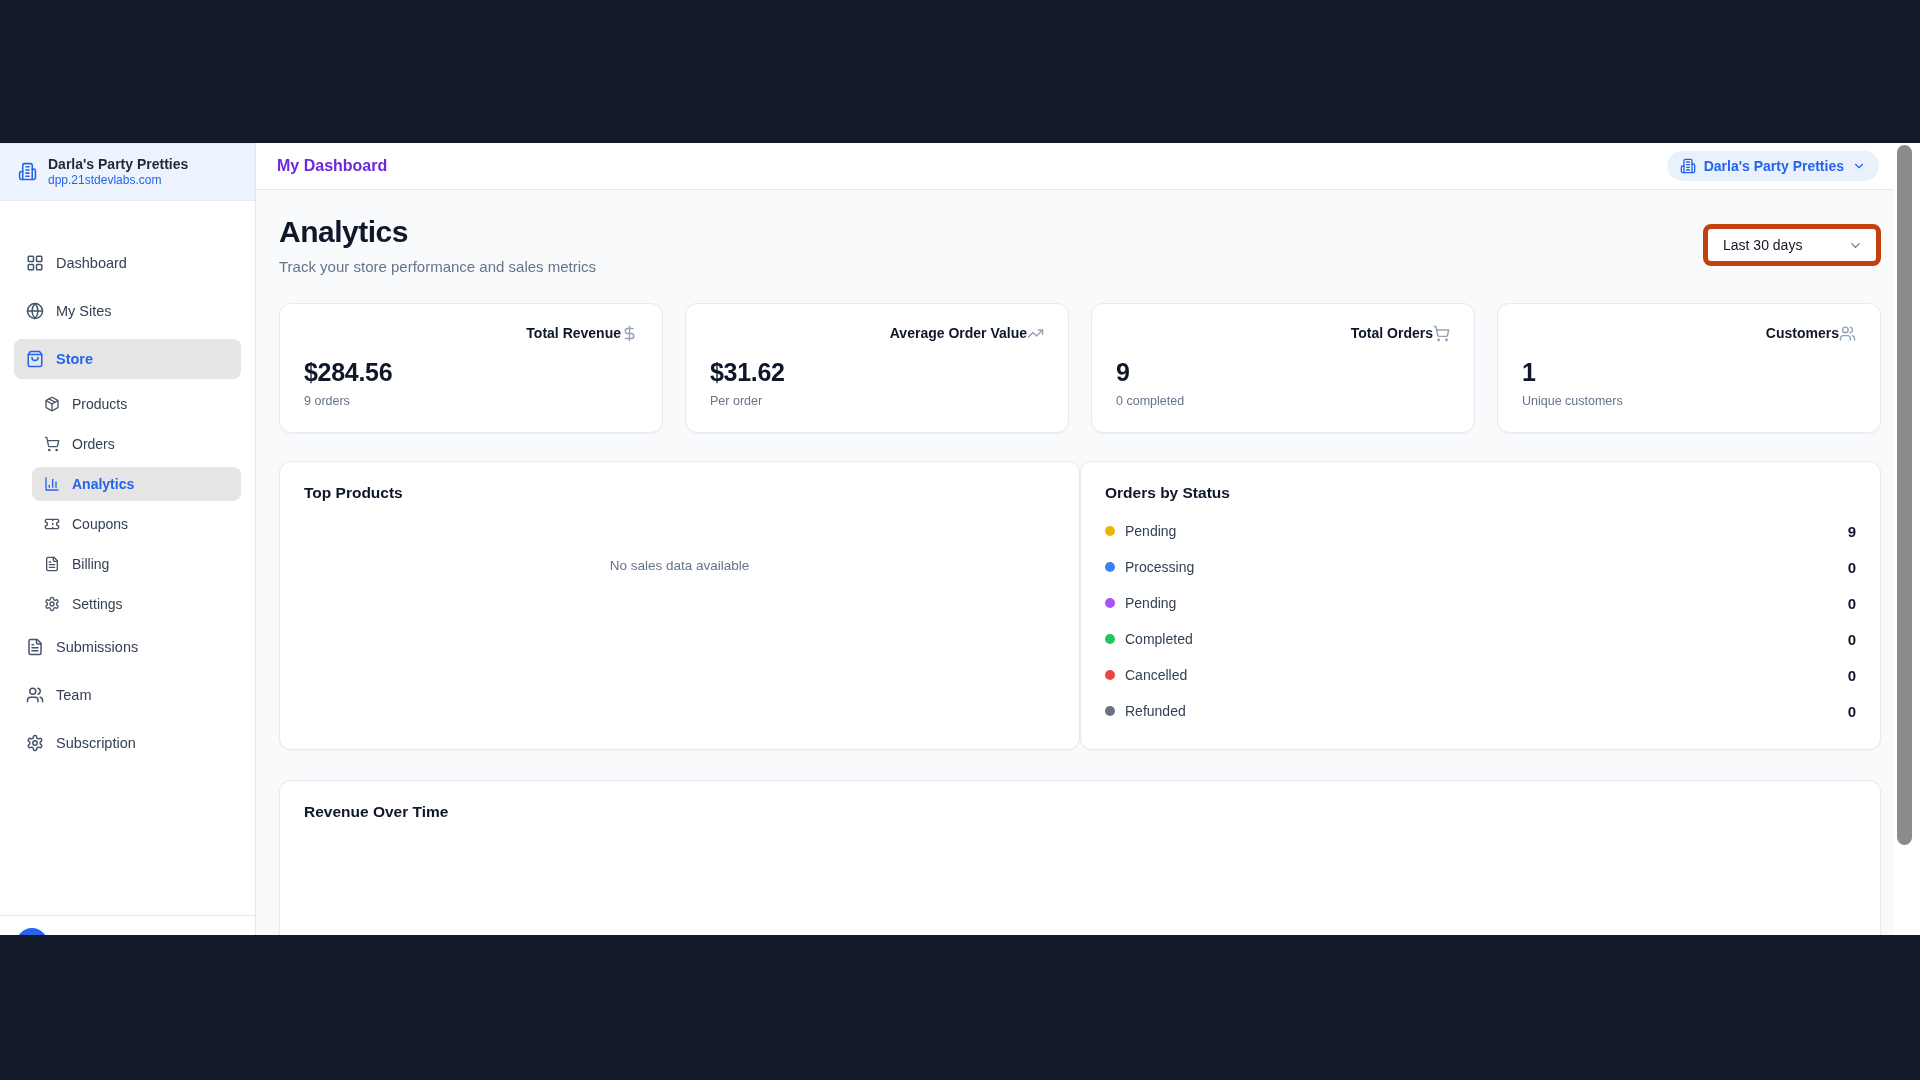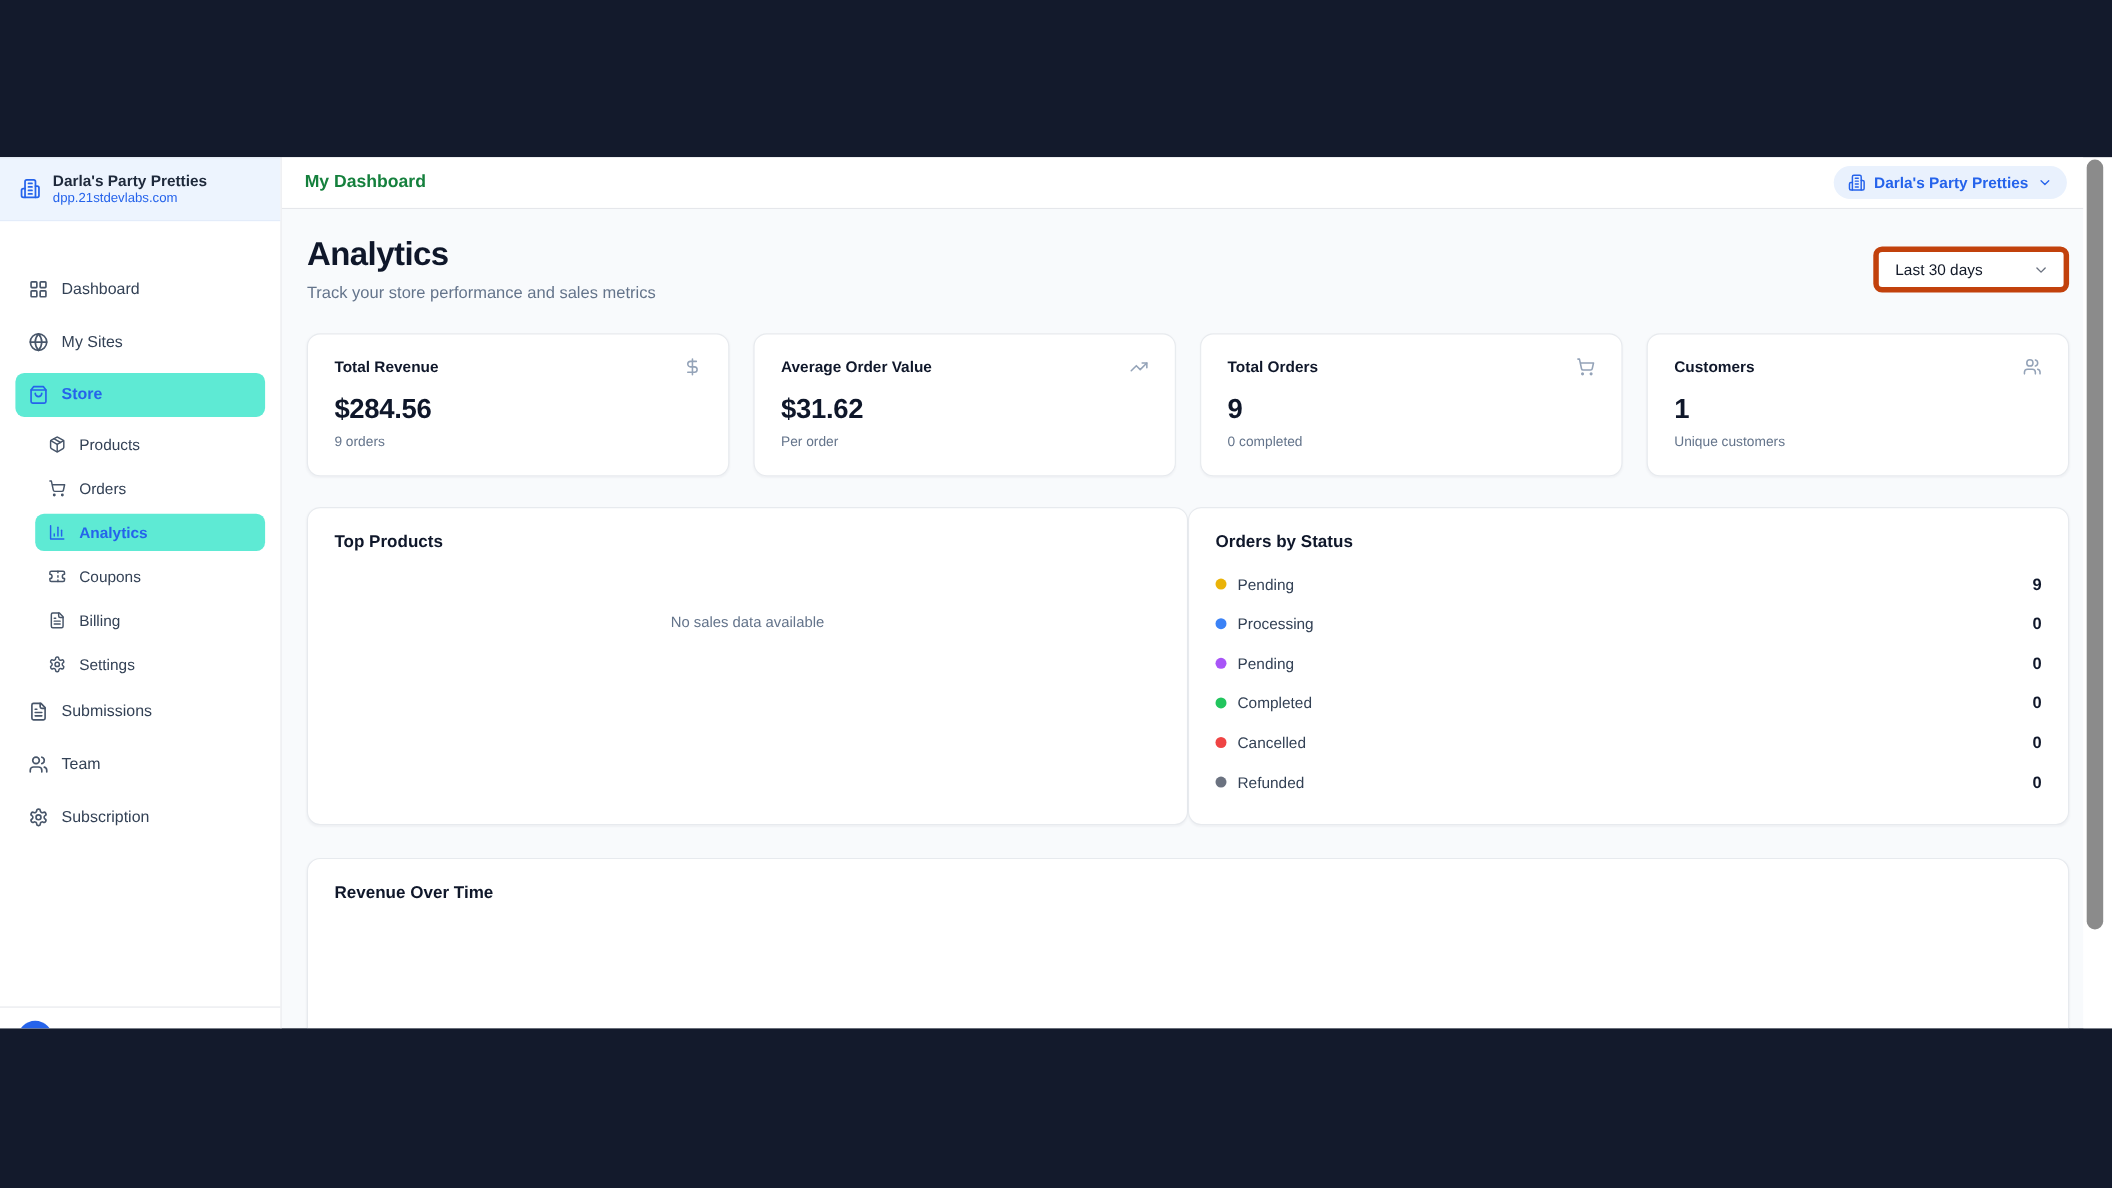--- a/index.html
+++ b/index.html
@@ -32,33 +32,33 @@
   .nav { padding:42px 14px 0; }
   .nav-item {
     display:flex; align-items:center; gap:12px;
     height:40px; padding:0 12px; margin-bottom:8px;
     border-radius:8px; font-size:14.5px; color:#334155; cursor:pointer;
   }
   .nav-item .nav-icon { color:#475569; display:flex; }
   .nav-item .nav-icon svg { width:18px; height:18px; display:block; }
   .nav-item.sub { margin-left:18px; height:34px; margin-bottom:6px; font-size:14px; }
   .nav-item.sub .nav-icon svg { width:16px; height:16px; }
-  .nav-item.active { background:#5eead4; color:#2563eb; font-weight:600; }
+  .nav-item.active { background:#e5e5e5; color:#2563eb; font-weight:600; }
   .nav-item.active .nav-icon { color:#2563eb; }
 
   .sidebar-footer { position:absolute; left:0; right:0; top:772px; border-top:1px solid #e5e7eb; padding:12px 16px; }
   .avatar { width:32px; height:32px; border-radius:50%; background:#2563eb; }
 
   
   .main { flex:1; display:flex; flex-direction:column; background:#f8fafc; min-width:0; }
   .topbar {
     height:47px; flex-shrink:0; background:#fff; border-bottom:1px solid #e5e7eb;
     display:flex; align-items:center; justify-content:space-between; padding:0 15px 0 21px;
   }
-  .topbar-title { font-size:16px; font-weight:600; color:#15803d; }
+  .topbar-title { font-size:16px; font-weight:600; color:#6d28d9; }
   .site-pill {
     display:flex; align-items:center; gap:8px; background:#e9f1fd; border:none;
     border-radius:999px; padding:7px 13px; color:#2563eb; font-size:14px; font-weight:600; cursor:pointer;
     font-family:inherit;
   }
   .site-pill svg { width:16px; height:16px; display:block; }
   .site-pill .chev svg { width:14px; height:14px; }
 
   .content { flex:1; padding:25px 13px 0 23px; overflow:hidden; }
   .page-header { display:flex; justify-content:space-between; align-items:flex-start; margin-bottom:28px; }
@@ -71,21 +71,21 @@
   }
   .range-select .chev { color:#6b7280; }
   .range-select .chev svg { width:15px; height:15px; display:block; }
 
   .cards-row { display:grid; grid-template-columns:repeat(4,1fr); gap:22px; margin-bottom:28px; }
   .card, .panel {
     background:#fff; border:1px solid #e7eaee; border-radius:12px;
     box-shadow:0 1px 2px rgba(16,24,40,0.04);
   }
   .card { height:130px; padding:21px 24px; }
-  .card-top { display:flex; justify-content:space-between; align-items:flex-start; }
+  .card-top { display:flex; justify-content:flex-end; align-items:flex-start; }
   .card-label { font-size:14px; font-weight:600; color:#0f172a; }
   .card-icon { color:#94a3b8; }
   .card-icon svg { width:17px; height:17px; display:block; }
   .card-value { font-size:25px; font-weight:700; color:#0f172a; margin-top:16px; letter-spacing:-0.3px; }
   .card-sub { font-size:12.5px; color:#64748b; margin-top:7px; }
 
   .panels-row { display:grid; grid-template-columns:1fr 1fr; margin-bottom:30px; }
   .panel { height:289px; padding:22px 24px; }
   .panel-title { font-size:15.5px; font-weight:700; color:#0f172a; }
   .empty-state { margin-top:56px; text-align:center; font-size:13.5px; color:#64748b; }

